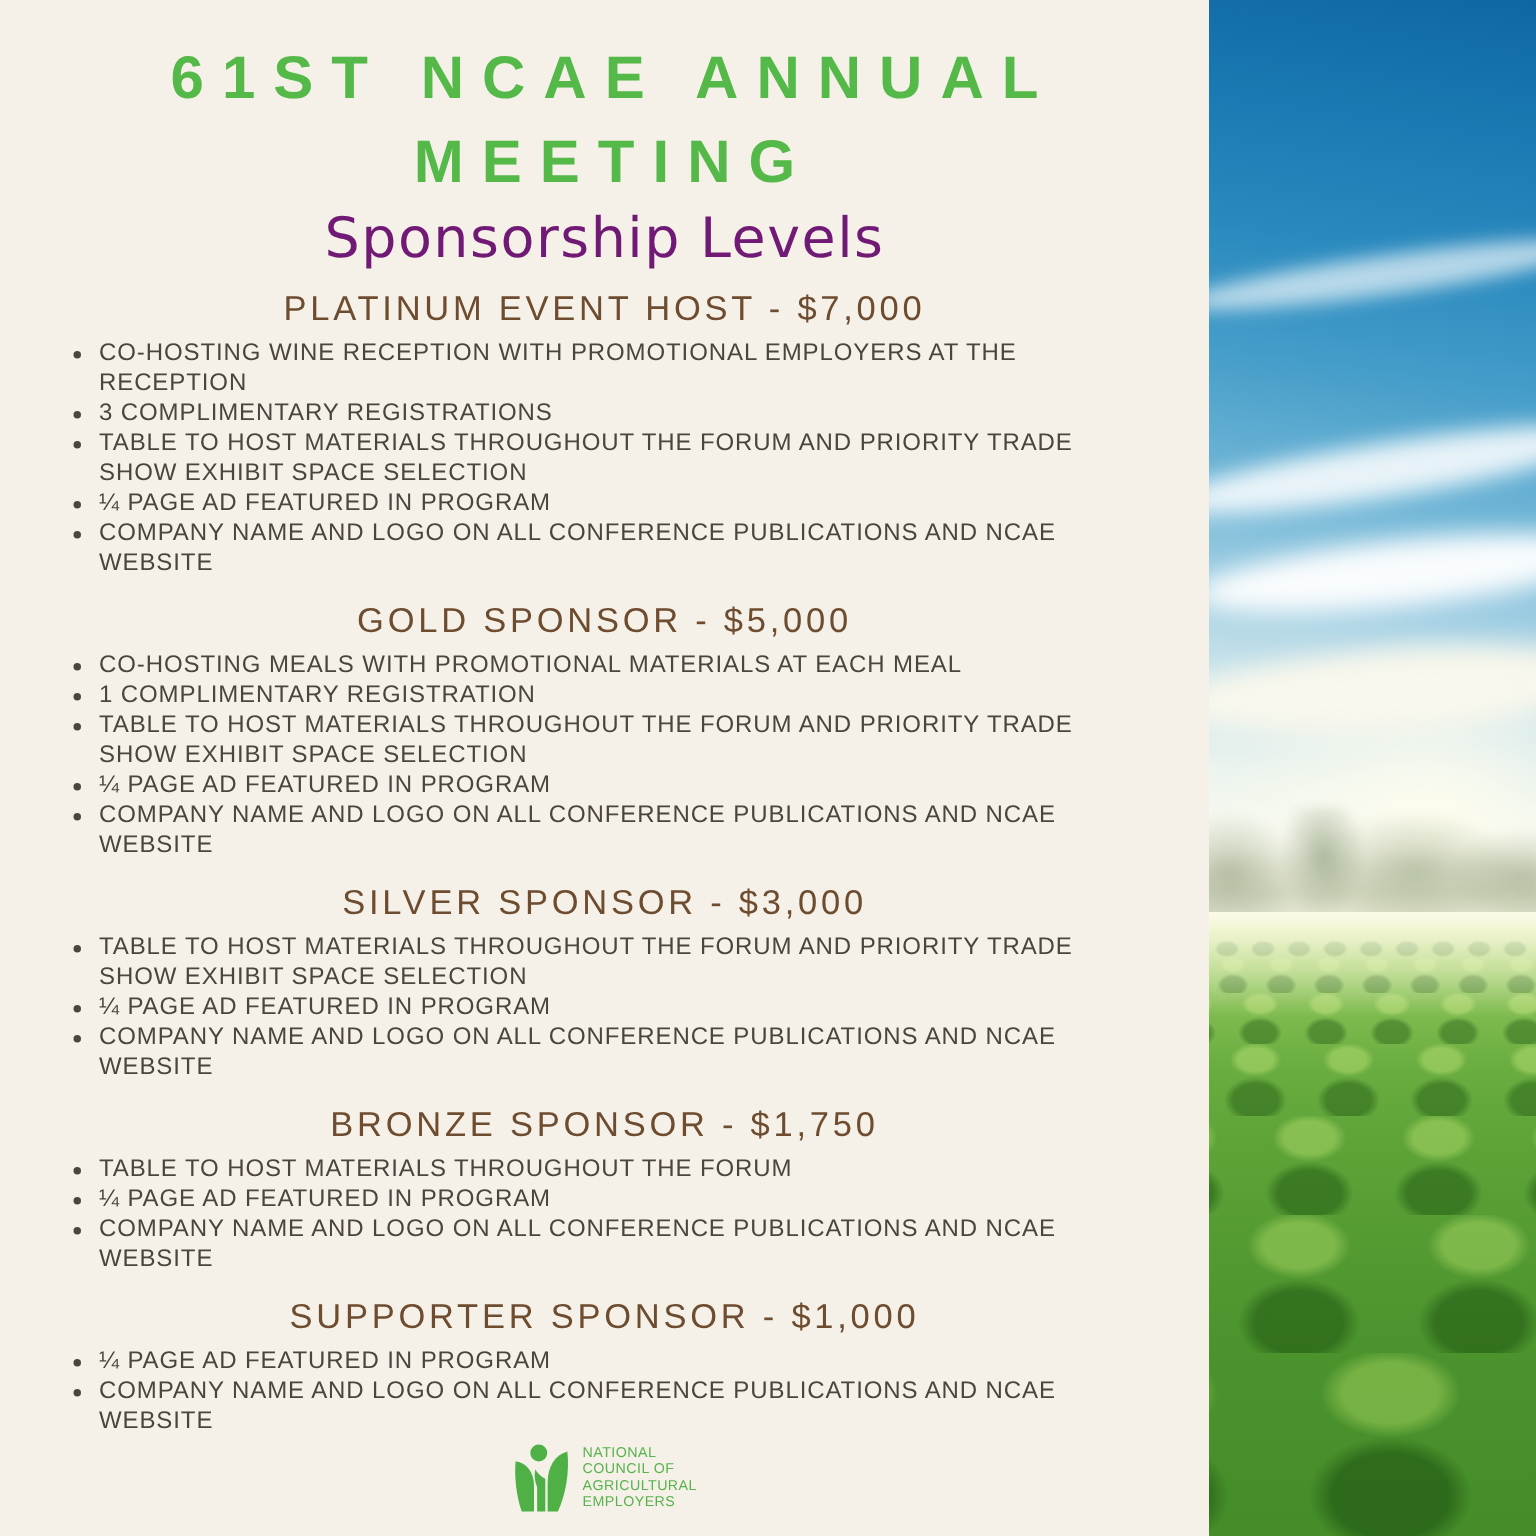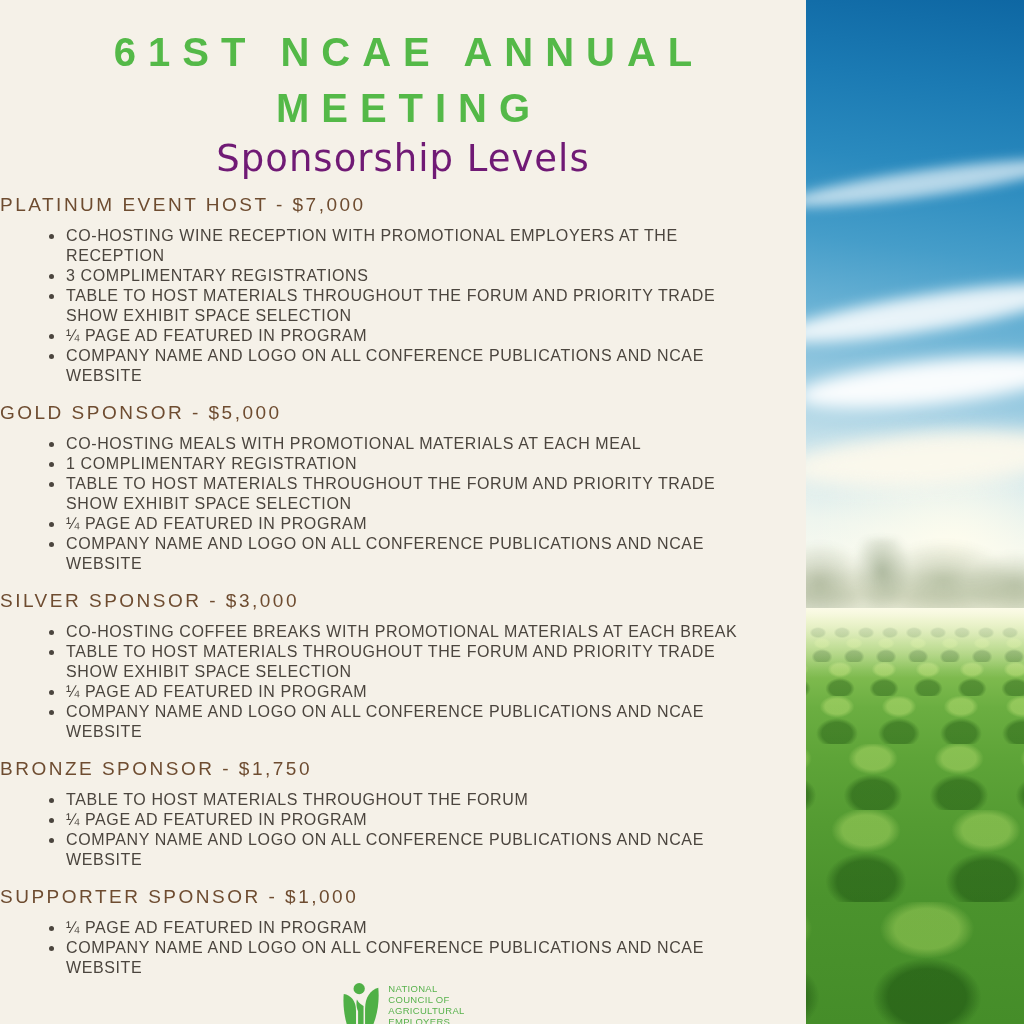--- a/index.html
+++ b/index.html
@@ -25,23 +25,24 @@
   }
   .subtitle {
     text-align:center;
     color:#701a75;
     font-family:"DejaVu Sans", sans-serif;
     font-size:37px;
     line-height:46px;
     letter-spacing:1px;
   }
   .tier-heading {
+    text-align:center;
     color:#6e4c30;
     font-weight:normal;
-    font-size:19px;
+    font-size:23px;
     line-height:30px;
     letter-spacing:2.5px;
     margin-top:12px;
   }
   .tier-heading.first { margin-top:8px; }
   .benefits {
     list-style:none;
     width:690px;
     margin:6px 0 0 66px;
   }
@@ -188,21 +189,20 @@
         <li>1 COMPLIMENTARY REGISTRATION</li>
         <li>TABLE TO HOST MATERIALS THROUGHOUT THE FORUM AND PRIORITY TRADE SHOW EXHIBIT SPACE SELECTION</li>
         <li>¼ PAGE AD FEATURED IN PROGRAM</li>
         <li>COMPANY NAME AND LOGO ON ALL CONFERENCE PUBLICATIONS AND NCAE WEBSITE</li>
       </ul>
     </section>
 
     <section>
       <h2 class="tier-heading">SILVER SPONSOR - $3,000</h2>
       <ul class="benefits">
-        <li>CO-HOSTING COFFEE BREAKS WITH PROMOTIONAL MATERIALS AT EACH BREAK</li>
         <li>TABLE TO HOST MATERIALS THROUGHOUT THE FORUM AND PRIORITY TRADE SHOW EXHIBIT SPACE SELECTION</li>
         <li>¼ PAGE AD FEATURED IN PROGRAM</li>
         <li>COMPANY NAME AND LOGO ON ALL CONFERENCE PUBLICATIONS AND NCAE WEBSITE</li>
       </ul>
     </section>
 
     <section>
       <h2 class="tier-heading">BRONZE SPONSOR - $1,750</h2>
       <ul class="benefits">
         <li>TABLE TO HOST MATERIALS THROUGHOUT THE FORUM</li>

